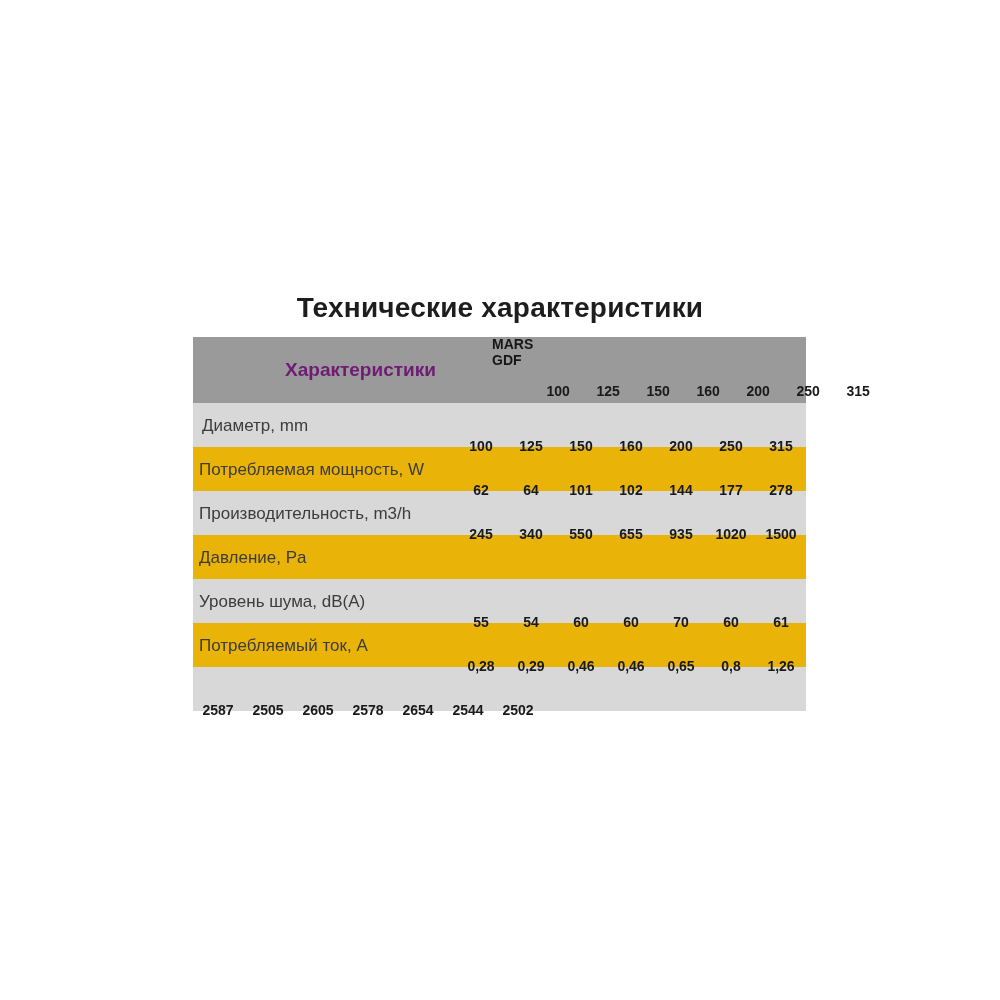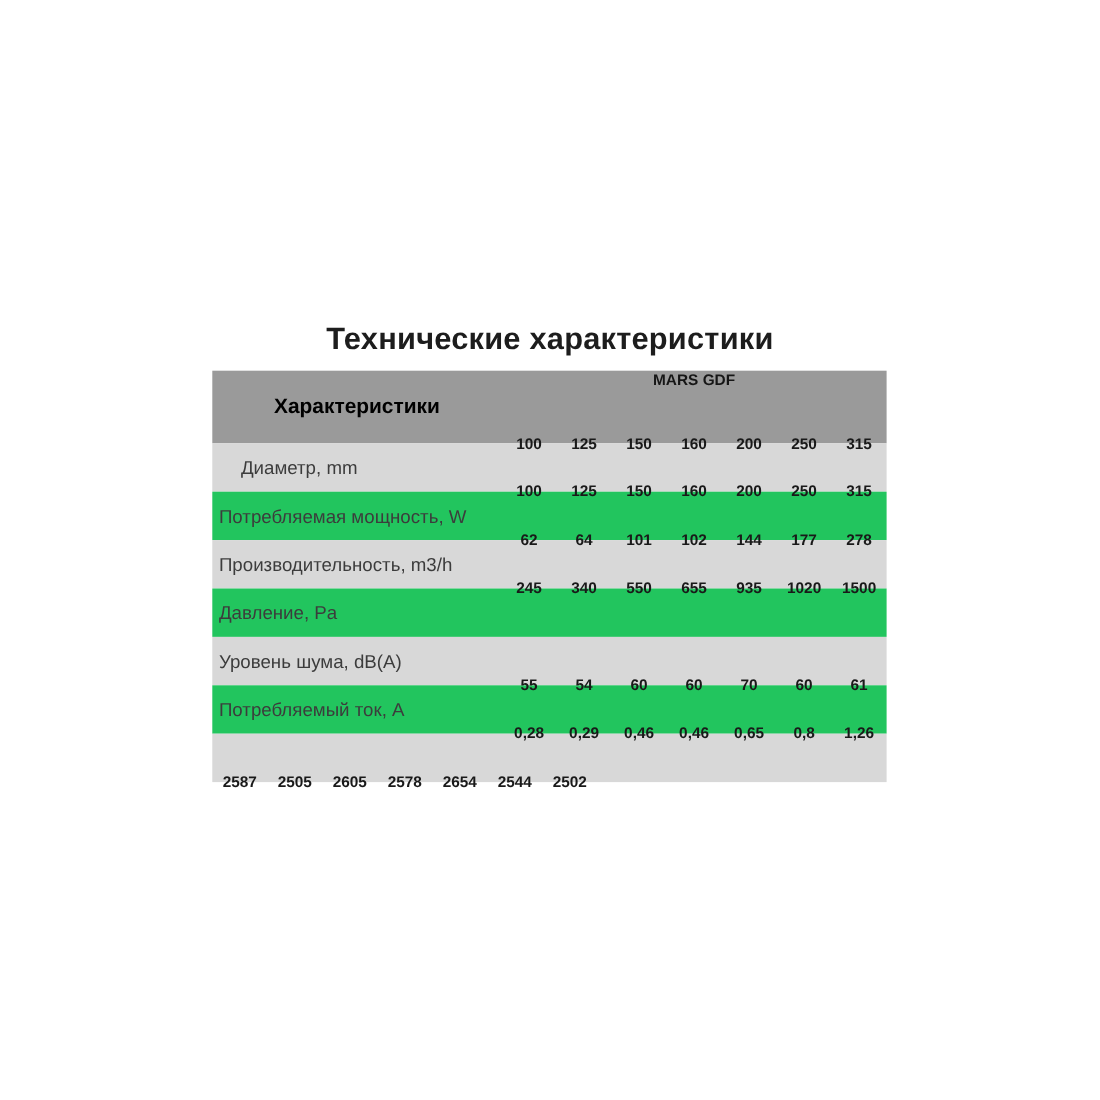--- a/index.html
+++ b/index.html
@@ -38,26 +38,26 @@
     background: var(--header-bg, #9a9a9a);
   }
   .head-label-cell {
     width: 263px;
     flex: none;
     display: flex;
     align-items: center;
     justify-content: center;
     font-size: 19px;
     font-weight: bold;
-    color: #000000;
+    color: #701a75;
+    margin-left: 36px;
   }
   .head-right {
     flex: 1;
     display: flex;
-    flex-direction: column;
   }
   .group-label {
     height: 31px;
     display: flex;
     align-items: flex-end;
     justify-content: center;
     font-size: 14px;
     font-weight: bold;
     color: #161616;
     padding-bottom: 1px;
@@ -73,36 +73,36 @@
     text-align: center;
     font-size: 14px;
     font-weight: bold;
     color: #191919;
     margin-top: 41px;
   }
   .row {
     display: flex;
     align-items: center;
     height: 44px;
-    background: #22c55e;
+    background: #eab308;
   }
   .row.alt {
     background: var(--alt-bg, #d8d8d8);
   }
   .label-cell {
     width: 263px;
     flex: none;
     box-sizing: border-box;
     padding-left: 6px;
     font-size: 17px;
     color: #3c3c3c;
     line-height: 21px;
   }
   .row.indent .label-cell {
-    padding-left: 26px;
+    padding-left: 9px;
   }
   .vals {
     flex: 1;
     display: flex;
     align-items: center;
   }
 </style>
 </head>
 <body>
 

